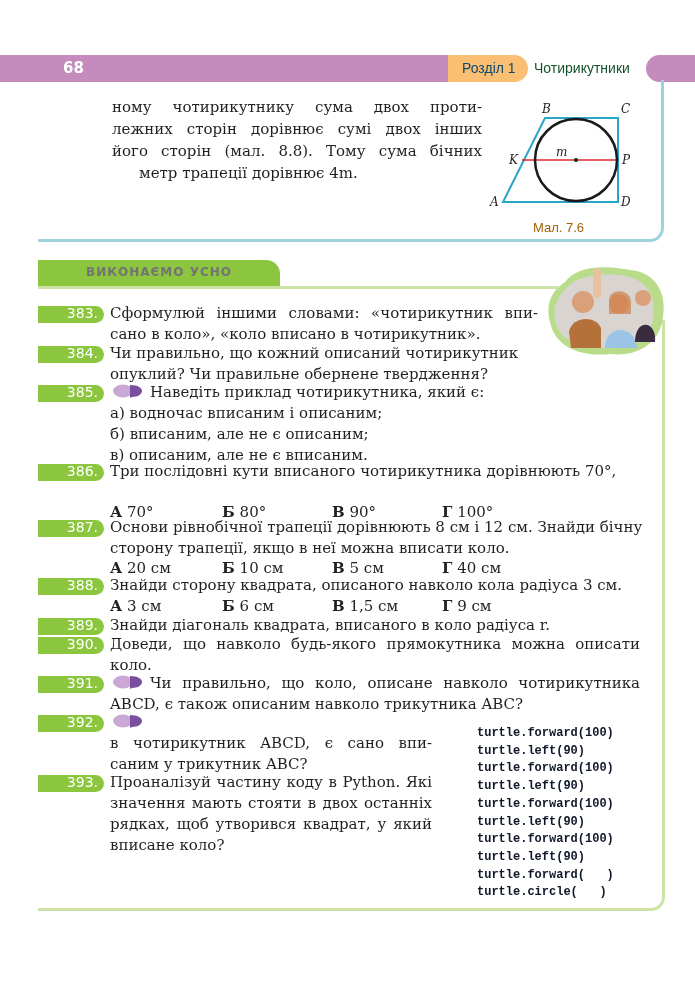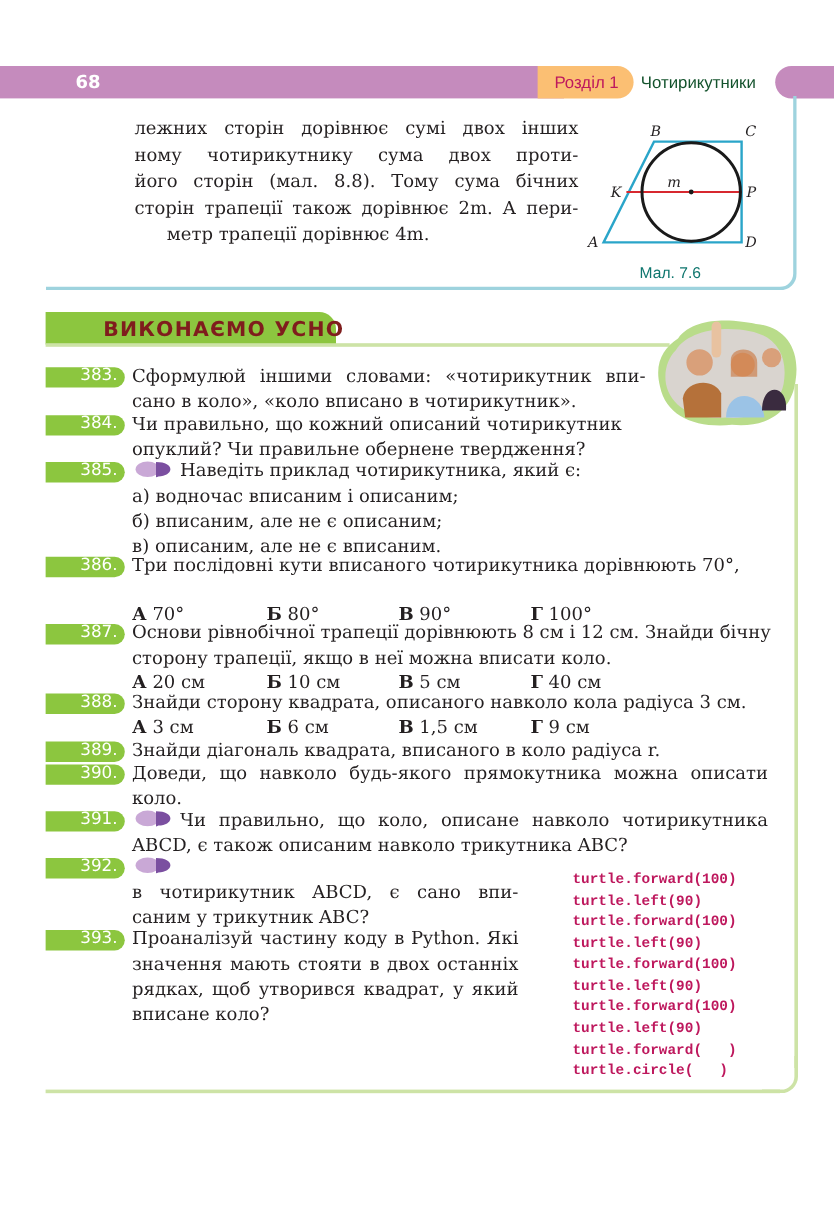--- a/index.html
+++ b/index.html
@@ -3,35 +3,35 @@
 <meta charset="utf-8">
 <style>
   * { box-sizing: border-box; margin: 0; padding: 0; }
   html, body { width: 695px; height: 1006px; background: #ffffff; overflow: hidden; }
   body { position: relative; font-family: "DejaVu Serif", "Liberation Serif", serif; color: #231f20; }
 
   
   .header-bar { position: absolute; left: 0; top: 55px; width: 470px; height: 27px; background: #c58bbd; border-radius: 0 0 0 0; }
   .page-number { position: absolute; left: 63px; top: 59px; font-family: "DejaVu Sans", sans-serif; font-weight: bold; font-size: 15px; color: #ffffff; }
   .section-pill { position: absolute; left: 448px; top: 55px; width: 80px; height: 27px; background: #fbbf73; border-radius: 0 14px 14px 0; }
-  .section-label { position: absolute; left: 462px; top: 60px; font-family: "Liberation Sans", sans-serif; font-size: 14px; color: #be185d; }
+  .section-label { position: absolute; left: 462px; top: 60px; font-family: "Liberation Sans", sans-serif; font-size: 14px; color: #0c4a6e; }
   .chapter-label { position: absolute; left: 534px; top: 60px; font-family: "Liberation Sans", sans-serif; font-size: 14px; color: #14532d; }
   .header-end { position: absolute; left: 646px; top: 55px; width: 49px; height: 27px; background: #c58bbd; border-radius: 14px 0 0 14px; }
 
   
   .intro-box { position: absolute; left: 38px; top: 80px; width: 626px; height: 162px; border-right: 3px solid #9ed3de; border-bottom: 3px solid #9ed3de; border-radius: 0 0 14px 0; }
   .intro-text { position: absolute; left: 112px; top: 96px; width: 370px; font-size: 15px; line-height: 22px; text-align: justify; }
   .intro-text .line { display: block; text-align: justify; text-align-last: justify; white-space: nowrap; }
   .intro-text .line.last { text-align-last: left; margin-left: 27px; }
   .figure { position: absolute; left: 485px; top: 100px; width: 170px; height: 130px; }
-  .fig-caption { position: absolute; left: 533px; top: 220px; font-family: "Liberation Sans", sans-serif; font-size: 13px; color: #0f766e; }
+  .fig-caption { position: absolute; left: 533px; top: 220px; font-family: "Liberation Sans", sans-serif; font-size: 13px; color: #a16207; }
 
   
   .section-tab { position: absolute; left: 38px; top: 260px; width: 242px; height: 27px; background: #8cc63f; border-radius: 0 14px 0 0; }
-  .section-tab-text { position: absolute; left: 86px; top: 265px; font-family: "DejaVu Sans", sans-serif; font-weight: bold; font-size: 17px; color: #7f1d1d; letter-spacing: 1px; }
+  .section-tab-text { position: absolute; left: 86px; top: 265px; font-family: "DejaVu Sans", sans-serif; font-weight: bold; font-size: 12px; color: #737373; letter-spacing: 1px; }
   .section-rule { position: absolute; left: 38px; top: 286px; width: 520px; height: 3px; background: #cde3a6; }
 
   
   .photo-blob { position: absolute; left: 545px; top: 262px; width: 122px; height: 100px; }
 
   
   .frame-right { position: absolute; left: 662px; top: 320px; width: 3px; height: 570px; background: #cde3a6; }
   .frame-bottom { position: absolute; left: 38px; top: 908px; width: 612px; height: 3px; background: #cde3a6; }
   .frame-corner { position: absolute; left: 635px; top: 880px; width: 30px; height: 31px; border-right: 3px solid #cde3a6; border-bottom: 3px solid #cde3a6; border-radius: 0 0 14px 0; }
 
@@ -39,38 +39,37 @@
   .ex-badge { position: absolute; left: 38px; width: 66px; height: 17px; background: #8cc63f; border-radius: 0 9px 9px 0; }
   .ex-num { position: absolute; font-family: "DejaVu Sans", sans-serif; font-size: 14px; color: #ffffff; right: 6px; top: -1px; }
   .ex-text { position: absolute; left: 110px; font-size: 15px; line-height: 21px; white-space: nowrap; }
   .ex-text .j { display: block; text-align: justify; text-align-last: justify; }
   .talk-icon { display: inline-block; width: 34px; height: 14px; vertical-align: -1px; margin-right: 6px; }
   .answers { position: absolute; left: 110px; font-size: 15px; white-space: nowrap; }
   .answers span { position: absolute; white-space: nowrap; }
   .answers b { font-weight: bold; }
 
   
-  .code { position: absolute; left: 477px; top: 725px; font-family: "Liberation Mono", "DejaVu Sans Mono", monospace; font-weight: bold; font-size: 12px; line-height: 17.7px; color: #be185d; white-space: pre; }
+  .code { position: absolute; left: 477px; top: 725px; font-family: "Liberation Mono", "DejaVu Sans Mono", monospace; font-weight: bold; font-size: 12px; line-height: 17.7px; color: #0f172a; white-space: pre; }
 </style>
 </head>
 <body>
 
 <div class="header-bar"></div>
 <div class="page-number">68</div>
 <div class="section-pill"></div>
 <div class="section-label">Розділ 1</div>
 <div class="chapter-label">Чотирикутники</div>
 <div class="header-end"></div>
 
 <div class="intro-box"></div>
 <div class="intro-text">
+  <span class="line">ному чотирикутнику сума двох проти-</span>
   <span class="line">лежних сторін дорівнює сумі двох інших</span>
-  <span class="line">ному чотирикутнику сума двох проти-</span>
   <span class="line">його сторін (мал. 8.8). Тому сума бічних</span>
-  <span class="line">сторін трапеції також дорівнює 2m. А пери-</span>
   <span class="line last">метр трапеції дорівнює 4m.</span>
 </div>
 
 <svg class="figure" viewBox="0 0 170 130" width="170" height="130">
   <polygon points="60,18 133,18 133,102 18,102" fill="none" stroke="#2aa5c9" stroke-width="2"></polygon>
   <line x1="37" y1="60" x2="133" y2="60" stroke="#d7282f" stroke-width="1.5"></line>
   <circle cx="91" cy="60" r="41" fill="none" stroke="#1a1a1a" stroke-width="2.5"></circle>
   <circle cx="91" cy="60" r="2" fill="#1a1a1a"></circle>
   <text x="57" y="13" font-family="DejaVu Serif, serif" font-style="italic" font-size="12" fill="#231f20">B</text>
   <text x="136" y="13" font-family="DejaVu Serif, serif" font-style="italic" font-size="12" fill="#231f20">C</text>

